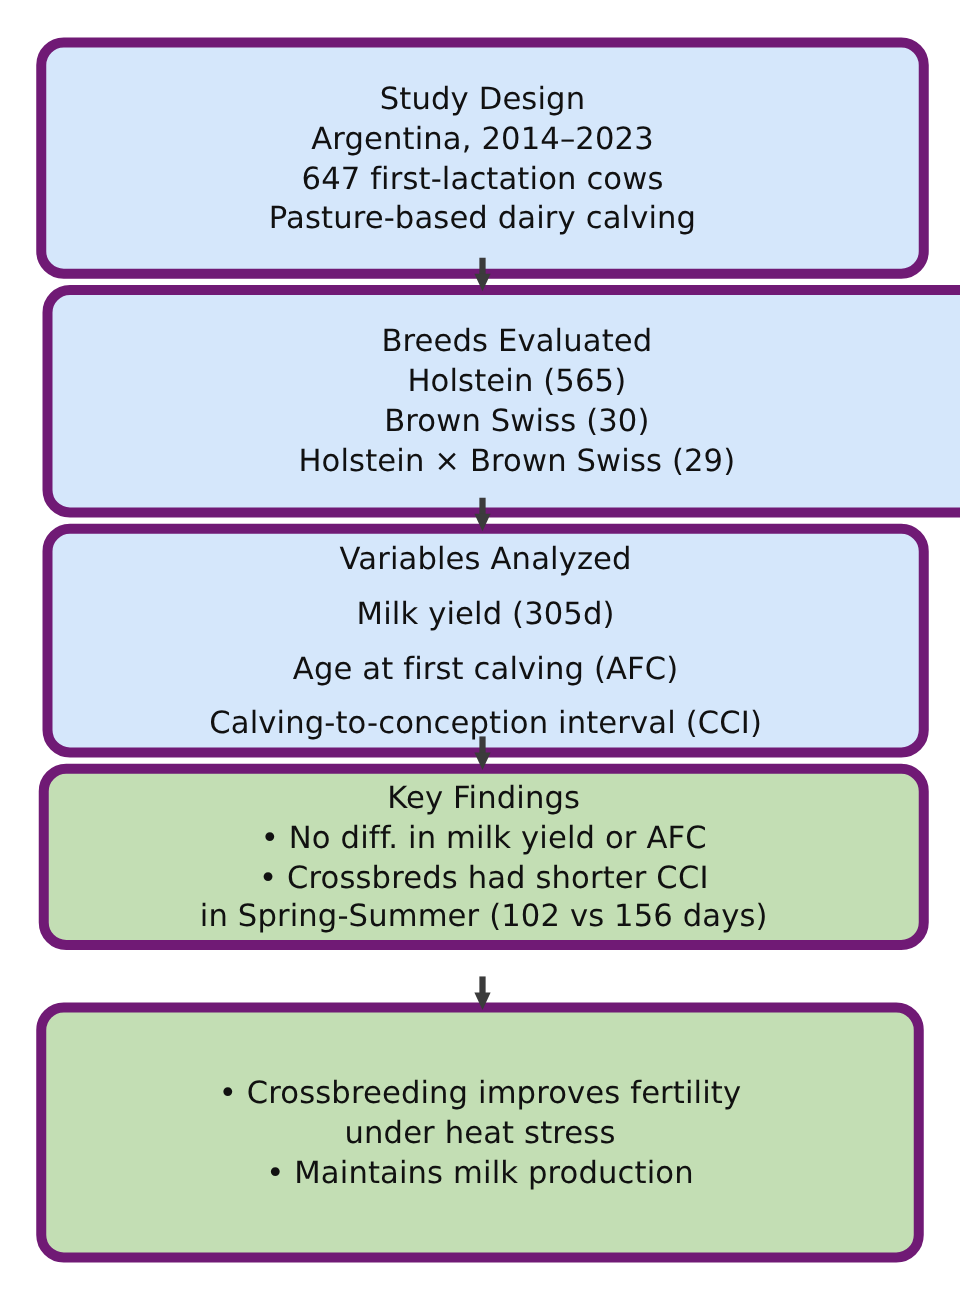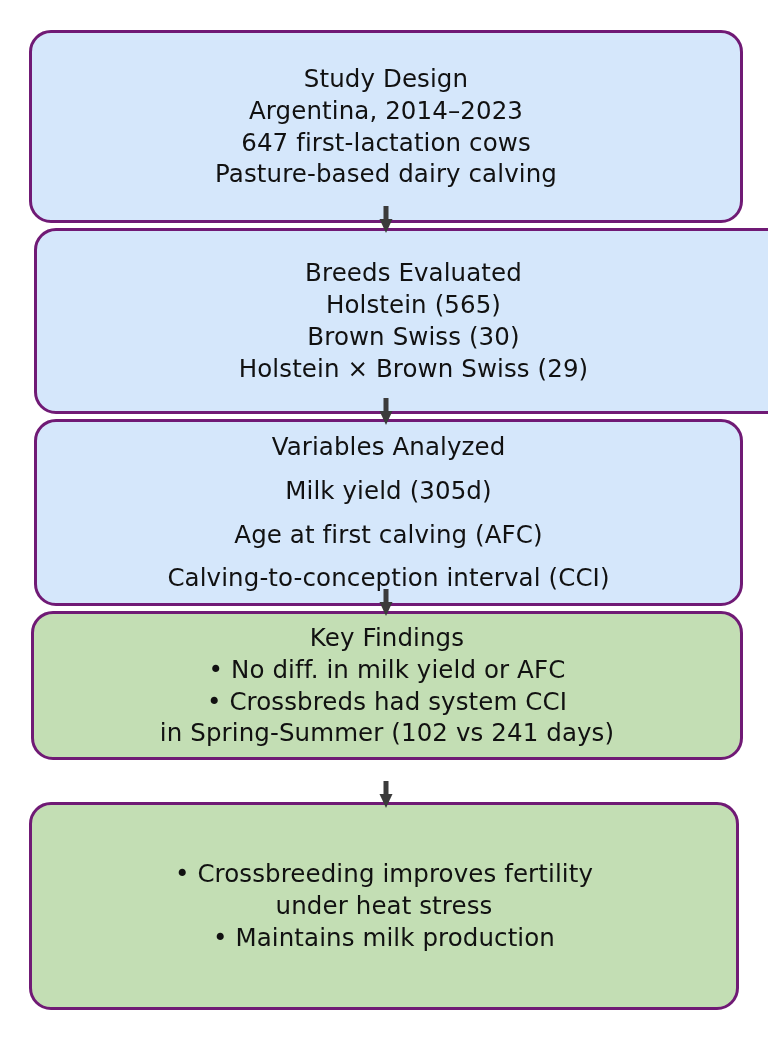--- a/index.html
+++ b/index.html
@@ -15,21 +15,21 @@
   }
   #flow-canvas {
     position: relative;
     width: 768px;
     height: 1044px;
     background: #ffffff;
   }
   .flow-node {
     position: absolute;
     box-sizing: border-box;
-    border: 3px solid #701a75;
+    border: 8px solid #701a75;
     border-radius: 22px;
     display: flex;
     flex-direction: column;
     align-items: center;
     justify-content: center;
     text-align: center;
     color: #111111;
     font-size: 24.5px;
     line-height: 1.305;
     letter-spacing: 0.1px;
@@ -82,22 +82,22 @@
   <div class="flow-node node-blue" id="node-2">
     <span class="node-line">Variables Analyzed</span>
     <span class="node-line">Milk yield (305d)</span>
     <span class="node-line">Age at first calving (AFC)</span>
     <span class="node-line">Calving-to-conception interval (CCI)</span>
   </div>
 
   <div class="flow-node node-green" id="node-3">
     <span class="node-line">Key Findings</span>
     <span class="node-line">• No diff. in milk yield or AFC</span>
-    <span class="node-line">• Crossbreds had system CCI</span>
-    <span class="node-line">in Spring-Summer (102 vs 241 days)</span>
+    <span class="node-line">• Crossbreds had shorter CCI</span>
+    <span class="node-line">in Spring-Summer (102 vs 156 days)</span>
   </div>
 
   <div class="flow-node node-green" id="node-4">
     <span class="node-line">• Crossbreeding improves fertility</span>
     <span class="node-line">under heat stress</span>
     <span class="node-line">• Maintains milk production</span>
   </div>
 
   <svg class="flow-arrow" id="arrow-0" viewBox="0 0 20 30">
     <path d="M10 0 L10 14 Z" stroke="#3b3b3b" stroke-width="5" fill="none"></path>

